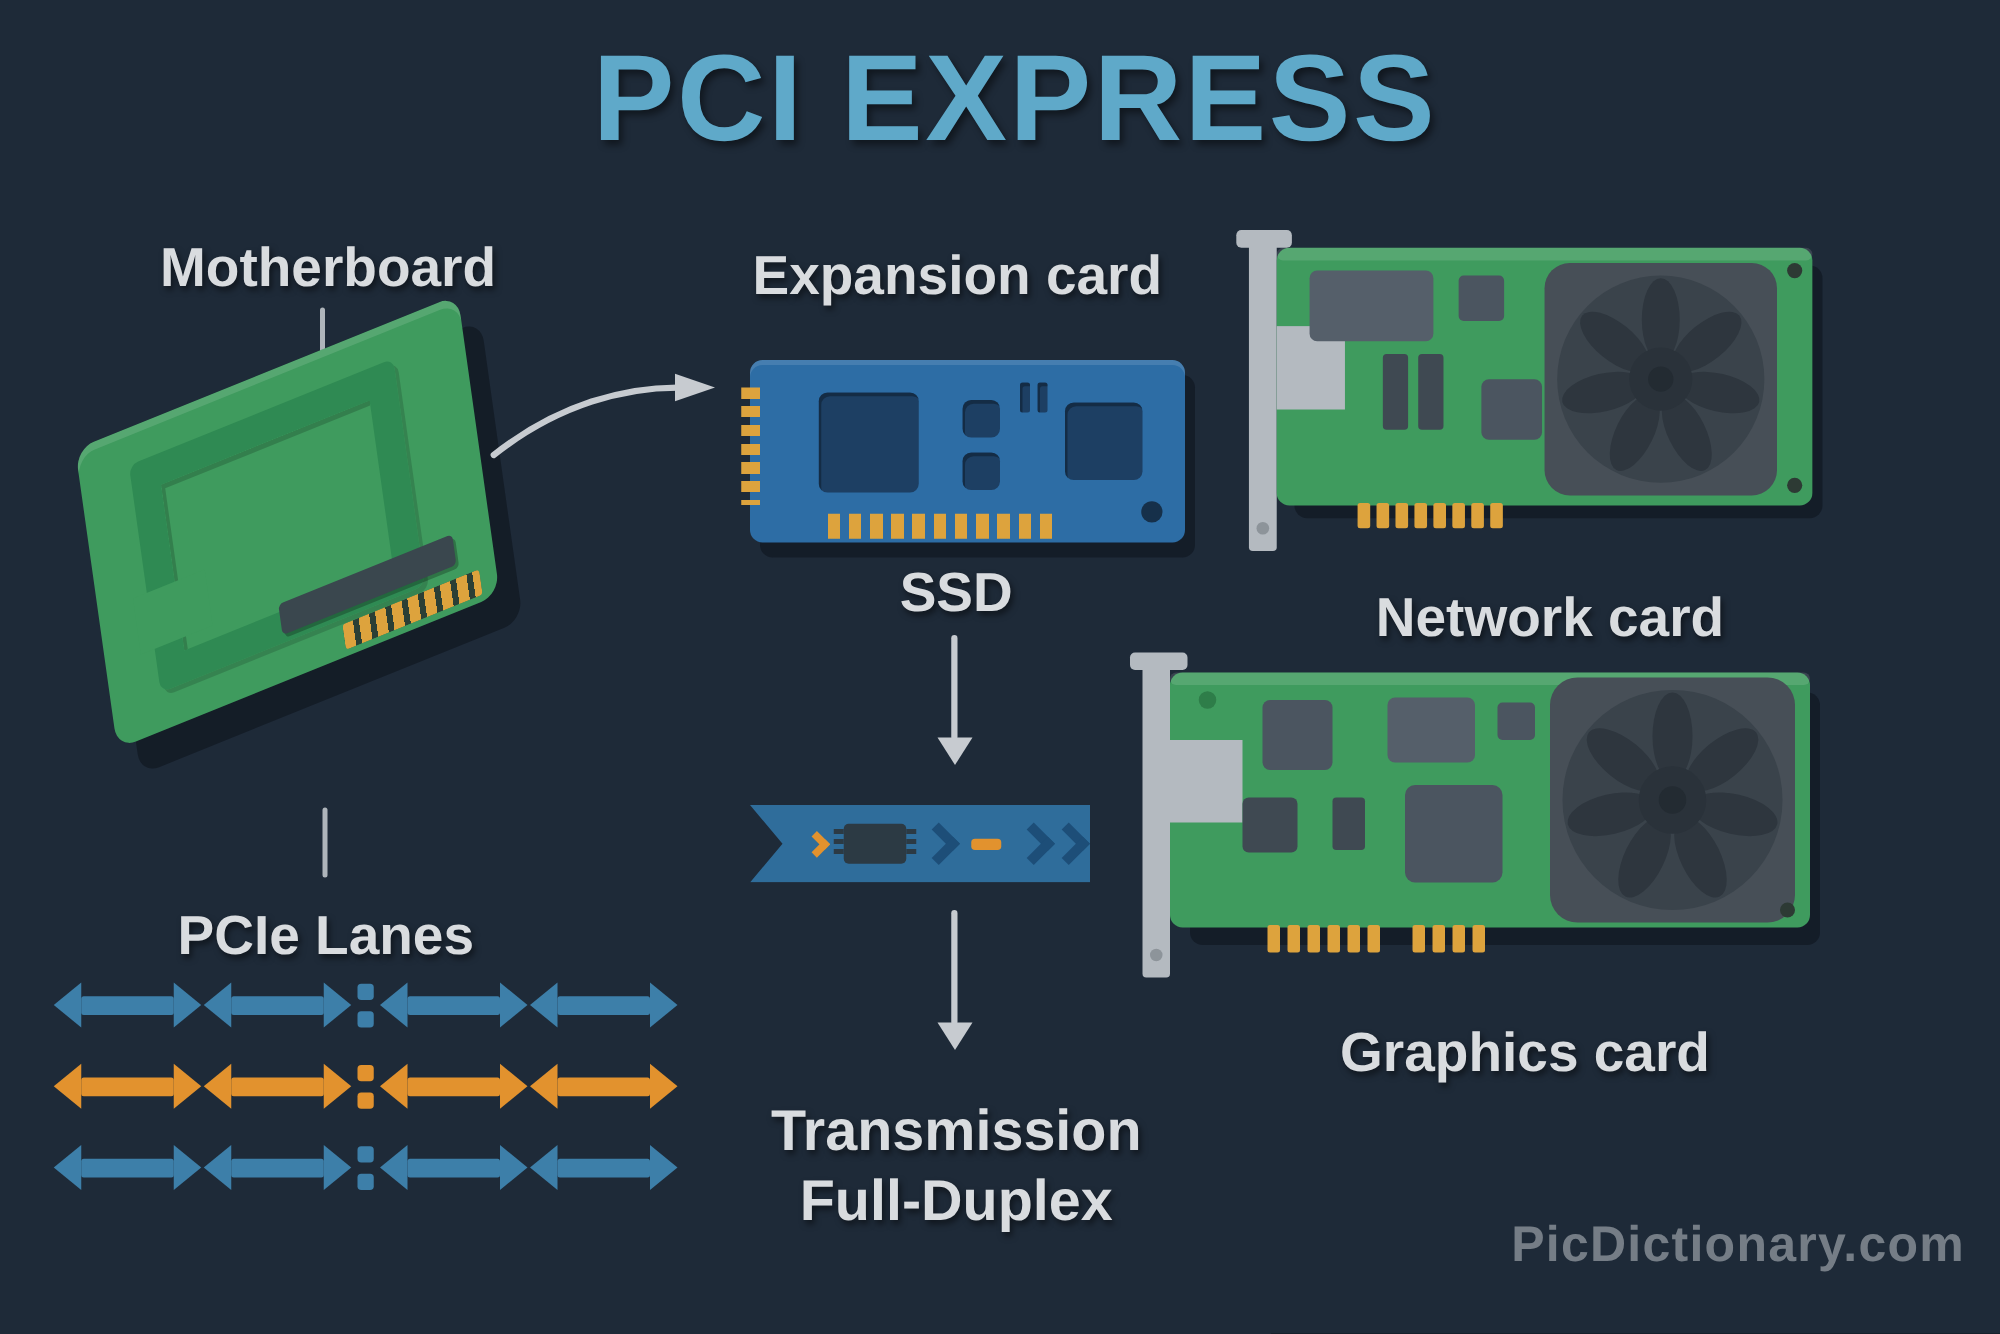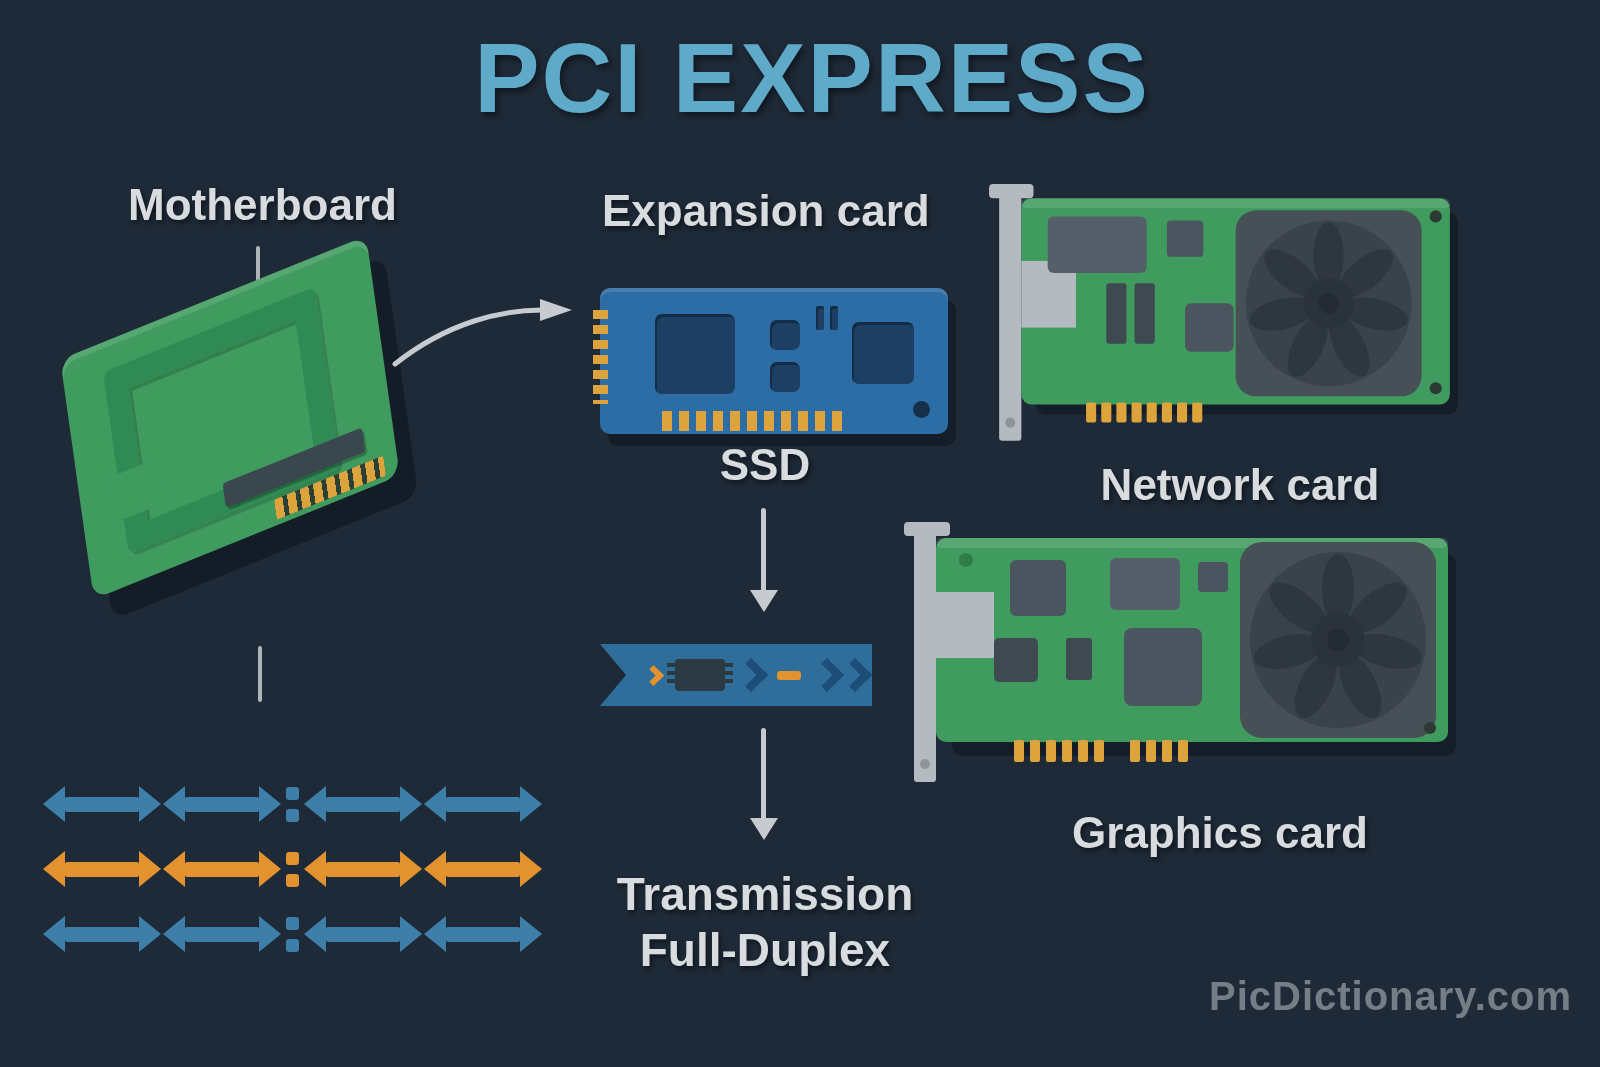--- a/index.html
+++ b/index.html
@@ -12,20 +12,21 @@
   
   .title{
     position:absolute;left:0;right:0;top:22px;text-align:center;
     font-size:98px;font-weight:800;letter-spacing:2px;
     color:var(--title,#5fa9c9);text-shadow:3px 4px 6px rgba(0,0,0,.45);
   }
   .lbl{
     position:absolute;font-weight:700;font-size:44px;
     color:var(--label-text,#d9dcdf);text-shadow:2px 3px 5px rgba(0,0,0,.5);
     white-space:nowrap;
+    margin-top:10px;
   }
   .lbl.center{text-align:center;}
   .watermark{
     position:absolute;right:52px;bottom:48px;font-size:40px;font-weight:700;
     color:var(--watermark,#9aa1a8);opacity:.7;letter-spacing:1px;
   }
   
   .tick{position:absolute;width:4px;background:rgba(200,204,209,.85);border-radius:2px;}
   .varrow{position:absolute;width:5px;background:var(--arrow-gray,#c7cbd0);border-radius:3px;}
   .varrow::after{
@@ -184,20 +185,21 @@
   </div>
 
   <div class="varrow" style="left:761px;top:728px;height:92px;"></div>
 
   <div class="lbl center fd" style="left:555px;width:420px;top:866px;">
     <div>Transmission</div>
     <div>Full-Duplex</div>
   </div>
 
   <div class="tick" style="left:258px;top:646px;height:56px;"></div>
+  <div class="lbl" style="left:142px;top:714px;">PCIe Lanes</div>
 
   <div class="lanes">
     <div class="lane-row" style="color:var(--lane-blue,#3d7fa9);">
       <span class="darrow"></span>
       <span class="darrow"></span>
       <span class="dots">
           <i></i>
           <i></i>
         </span>
       <span class="darrow"></span>

